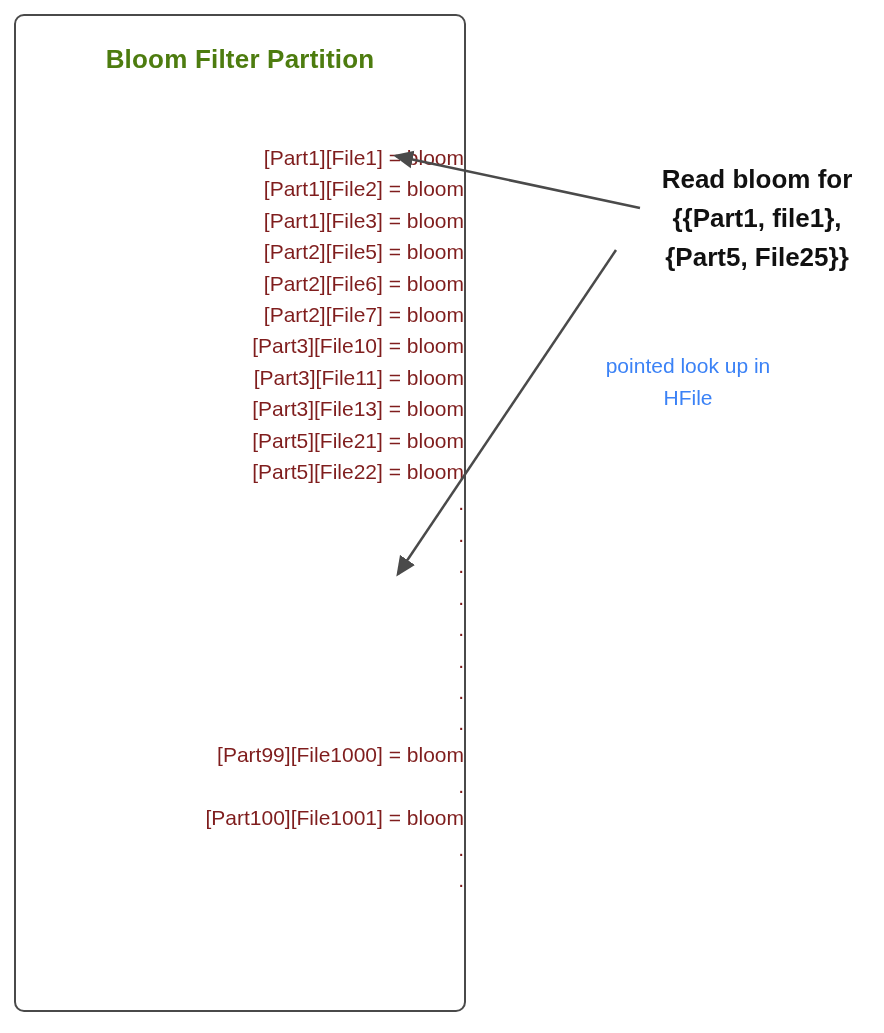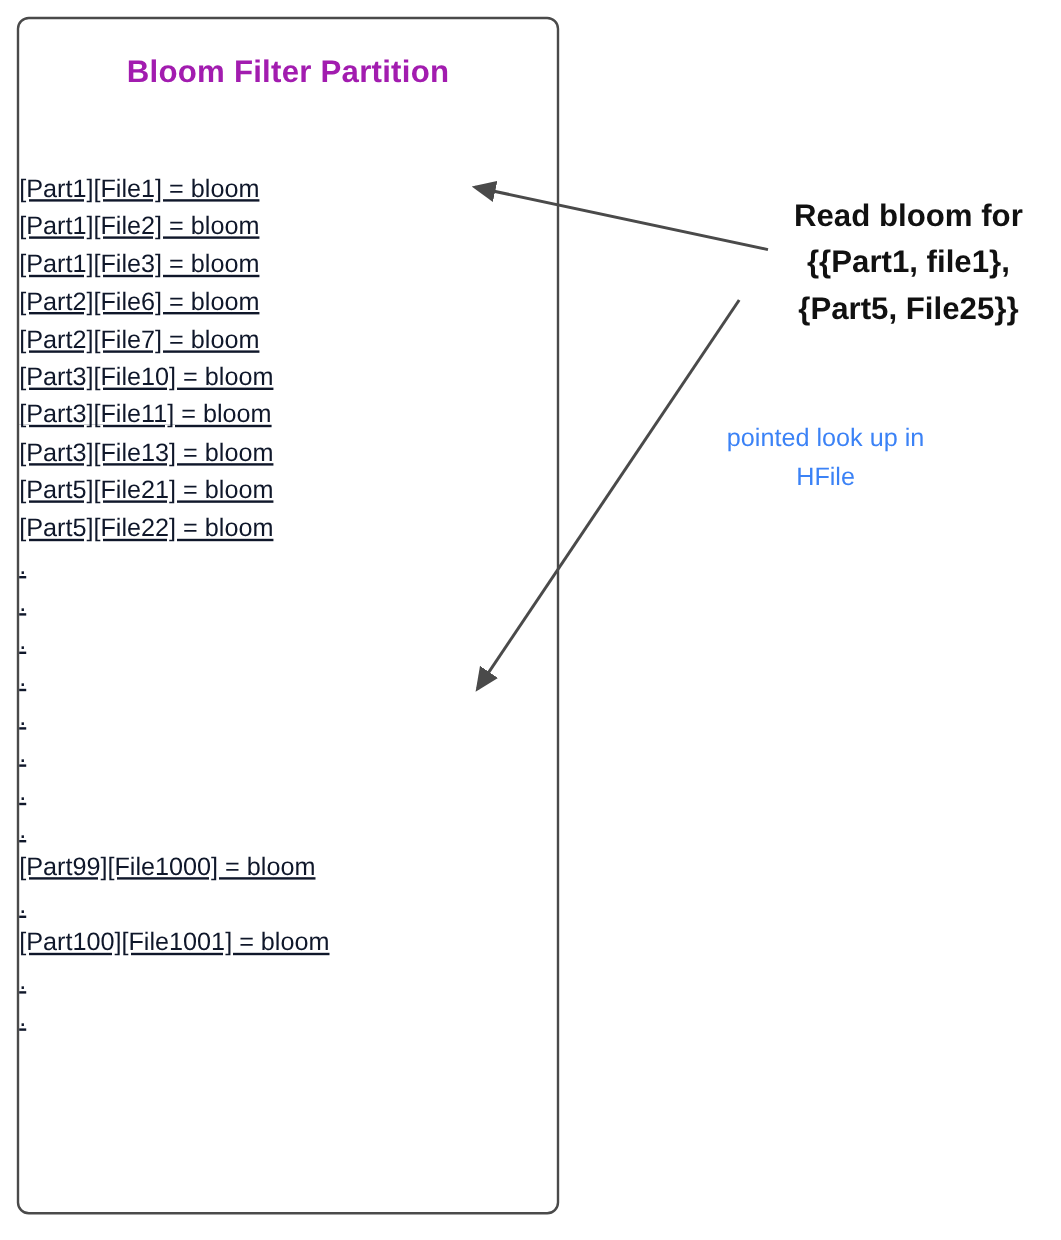--- a/index.html
+++ b/index.html
@@ -27,33 +27,32 @@
     box-sizing: border-box;
   }
   .box-title {
     position: absolute;
     top: 28px;
     left: 0;
     width: 100%;
     text-align: center;
     font-size: 26px;
     font-weight: bold;
-    color: #a21caf;
+    color: #4d7c0f;
     letter-spacing: 0.2px;
   }
   .entries {
     position: absolute;
     top: 126px;
     left: 0;
     width: 100%;
-    text-align: left;
+    text-align: right;
     font-size: 21px;
     line-height: 31.4px;
-    color: #0f172a;
-    text-decoration: underline;
+    color: #7f1d1d;
   }
   .entry-line {
     white-space: nowrap;
   }
   .annotation-read-bloom {
     position: absolute;
     left: 628px;
     top: 160px;
     width: 258px;
     text-align: center;
@@ -87,20 +86,21 @@
 <body>
 
 <div class="canvas">
 
   <div class="partition-box">
     <div class="box-title">Bloom Filter Partition</div>
     <div class="entries">
         <div class="entry-line">[Part1][File1] = bloom</div>
         <div class="entry-line">[Part1][File2] = bloom</div>
         <div class="entry-line">[Part1][File3] = bloom</div>
+        <div class="entry-line">[Part2][File5] = bloom</div>
         <div class="entry-line">[Part2][File6] = bloom</div>
         <div class="entry-line">[Part2][File7] = bloom</div>
         <div class="entry-line">[Part3][File10] = bloom</div>
         <div class="entry-line">[Part3][File11] = bloom</div>
         <div class="entry-line">[Part3][File13] = bloom</div>
         <div class="entry-line">[Part5][File21] = bloom</div>
         <div class="entry-line">[Part5][File22] = bloom</div>
         <div class="entry-line">.</div>
         <div class="entry-line">.</div>
         <div class="entry-line">.</div>

